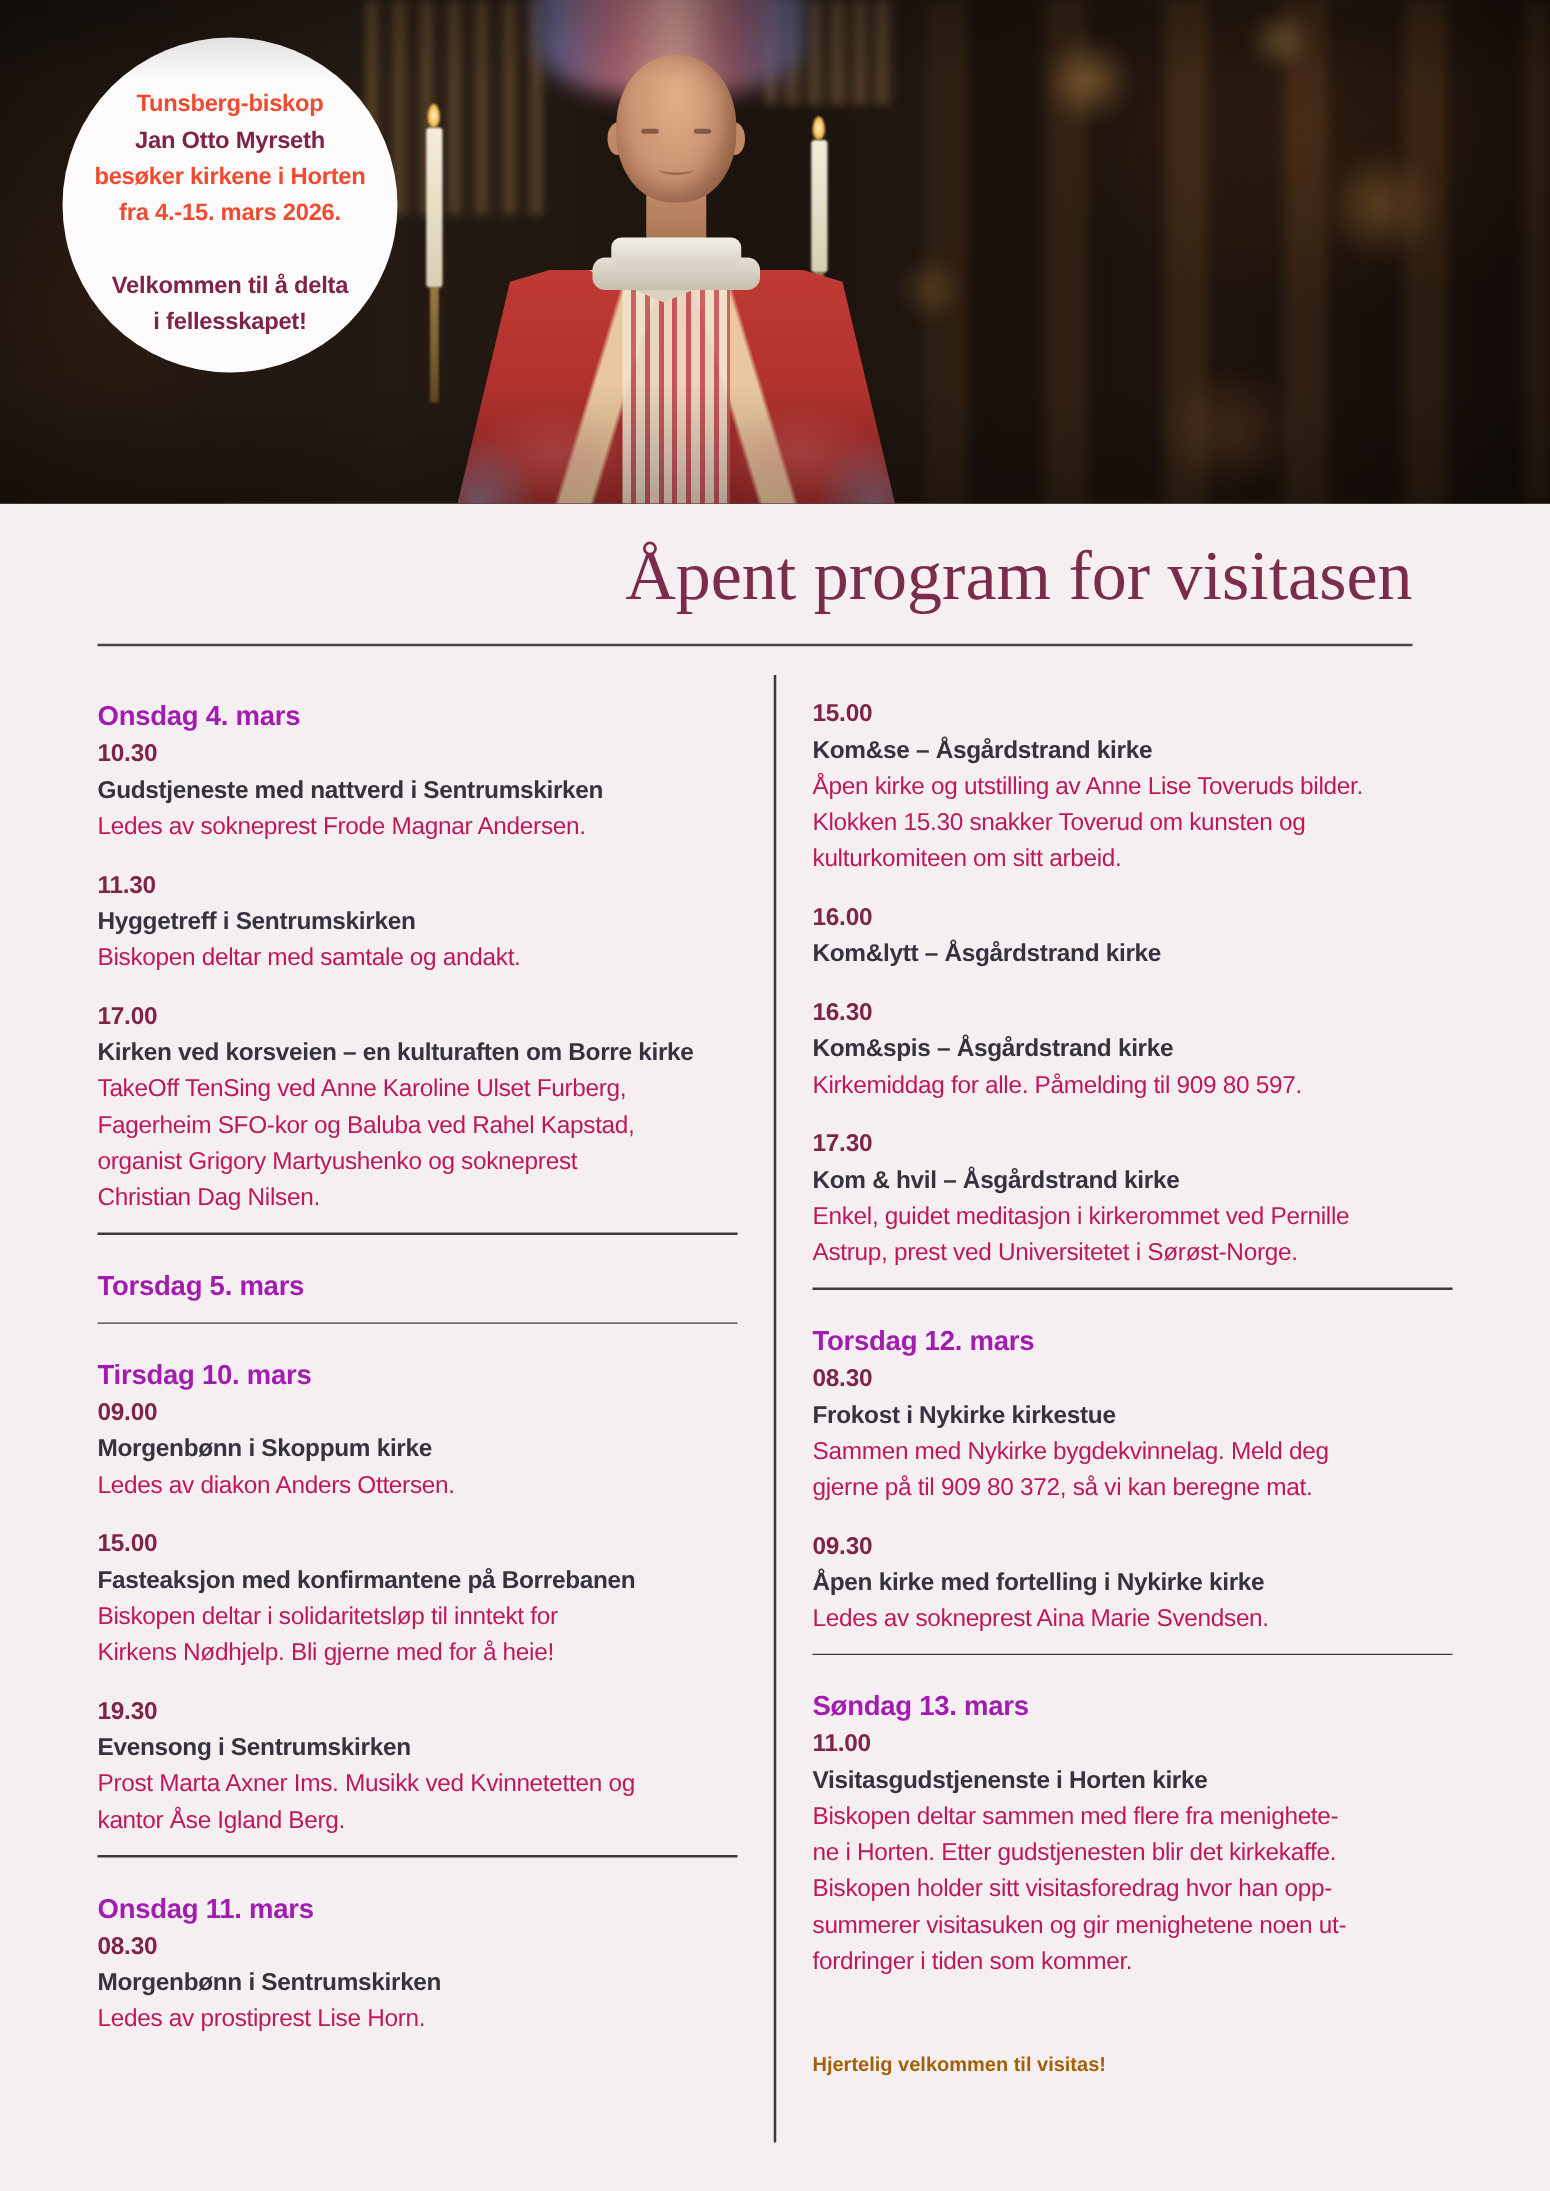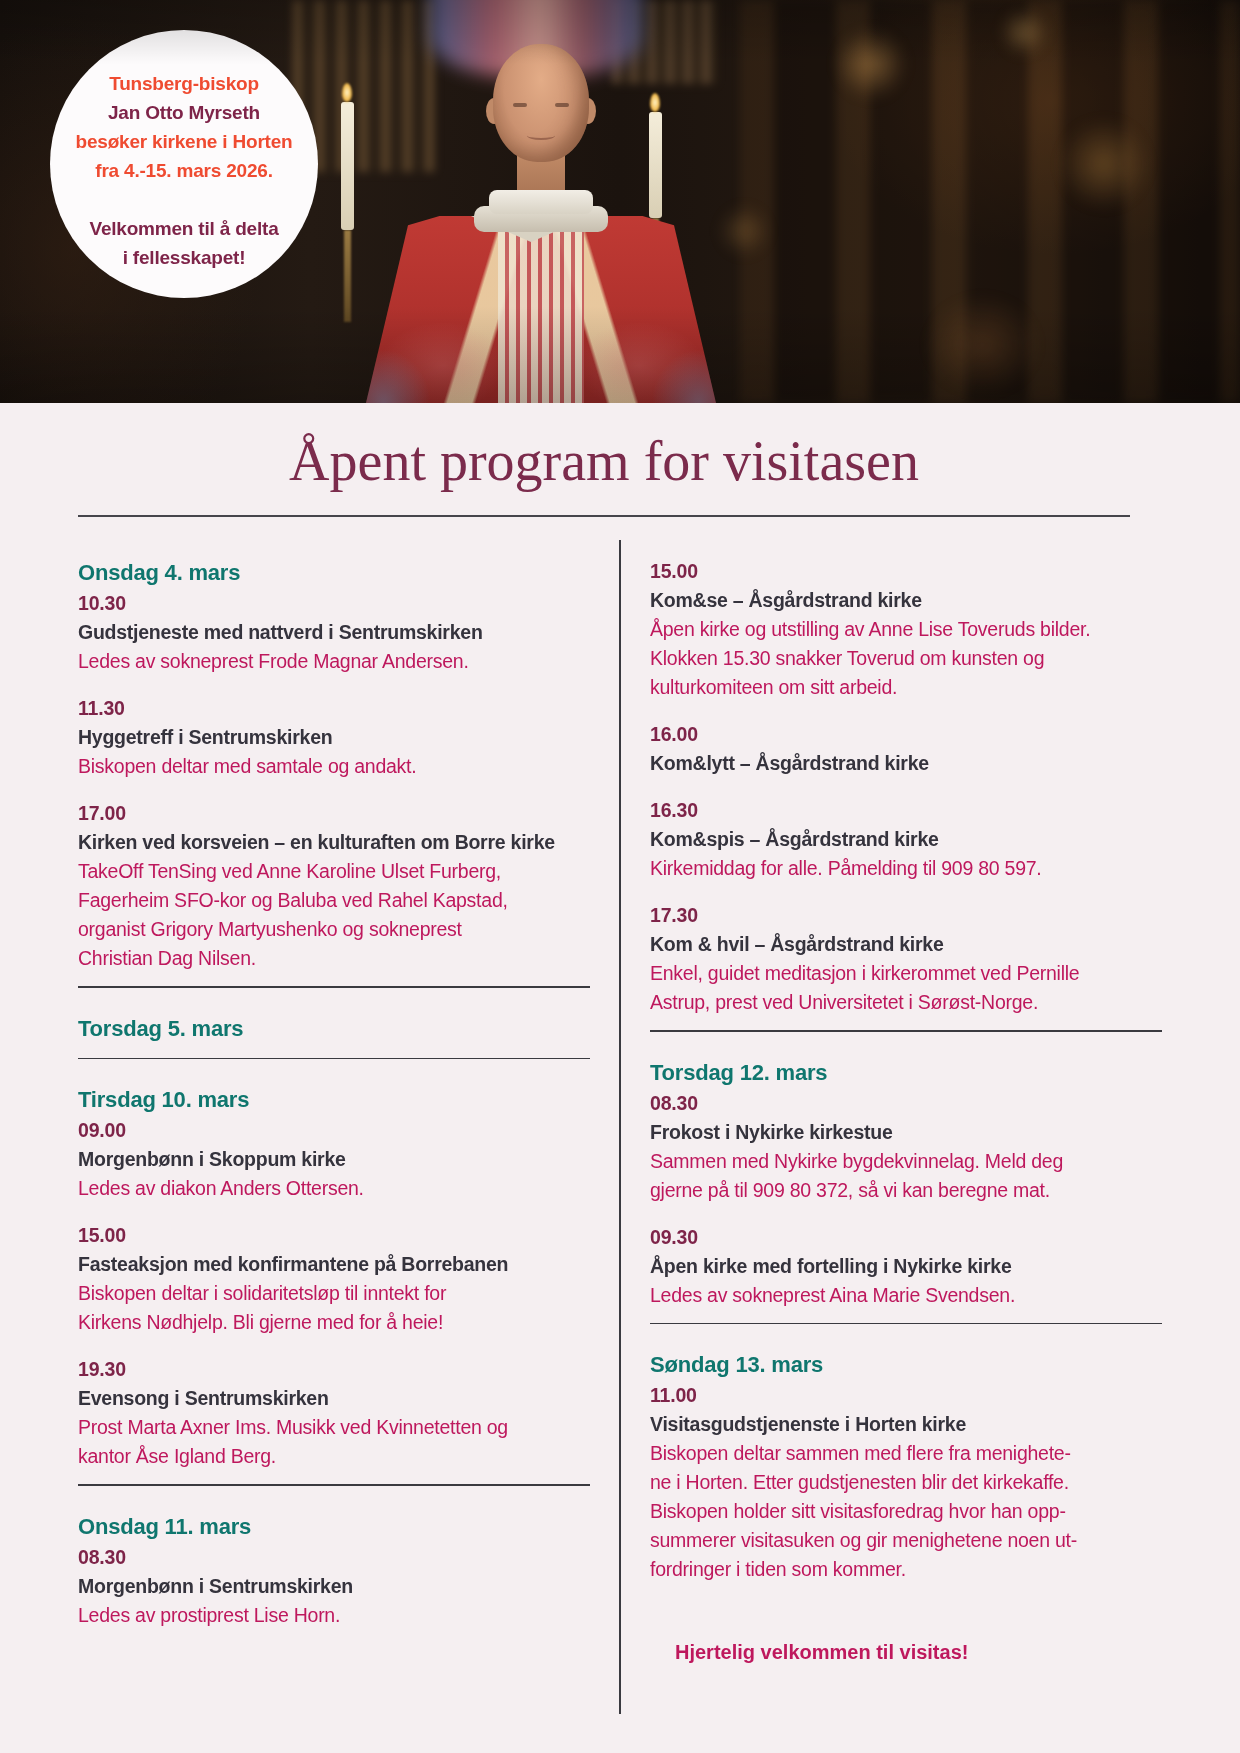--- a/index.html
+++ b/index.html
@@ -78,38 +78,38 @@
     background:linear-gradient(#f2eee6,#d8d2c4);}
 
   .circle{position:absolute;left:50px;top:30px;width:268px;height:268px;border-radius:50%;
     background:#fdfbfc;display:flex;flex-direction:column;align-items:center;justify-content:center;
     padding-top:12px;text-align:center;}
   .cl{font-weight:bold;font-size:19px;line-height:29px;letter-spacing:-.2px;white-space:pre;}
   .cl.orange{color:#ef4b31;} .cl.maroon{color:#7e2449;}
   .cl.gap{margin-top:29px;}
 
   
-  .title{position:absolute;left:78px;top:418px;width:1052px;margin:0;text-align:center;
+  .title{position:absolute;left:78px;top:418px;width:1052px;margin:0;text-align:right;
     font-family:"Liberation Serif", serif;font-weight:normal;font-size:56px;line-height:86px;
     color:#7b2b4c;}
   .title-rule{position:absolute;left:78px;top:515px;width:1052px;height:1.6px;background:#46454b;}
 
   
   .vdiv{position:absolute;left:619px;top:540px;width:1.6px;height:1174px;background:#3a3a40;}
   .col{position:absolute;top:545px;}
   .col-left{left:78px;width:512px;}
   .col-right{left:650px;width:512px;}
   .sec-first{padding-top:12px;}
-  .day{font-size:22px;line-height:32px;font-weight:bold;color:#0f766e;letter-spacing:-.2px;white-space:pre;}
+  .day{font-size:22px;line-height:32px;font-weight:bold;color:#a21caf;letter-spacing:-.2px;white-space:pre;}
   .event + .event{margin-top:18px;}
   .etime{font-size:19.5px;line-height:29px;font-weight:bold;color:#7e2449;letter-spacing:-.2px;white-space:pre;}
   .etitle{font-size:19.5px;line-height:29px;font-weight:bold;color:#35333d;letter-spacing:-.25px;white-space:pre;}
   .edesc{font-size:19.5px;line-height:29px;color:#be185d;letter-spacing:-.25px;white-space:pre;}
   .rule{height:1.5px;background:#3a3a40;margin:13px 0 25px 0;}
-  .closing{margin-top:54px;font-size:20px;line-height:29px;font-weight:bold;color:#be185d;white-space:pre;margin-left:25px;}
+  .closing{margin-top:54px;font-size:16px;line-height:29px;font-weight:bold;color:#a16207;white-space:pre;}
 </style>
 </head>
 <body>
 
 <div>
 
   <header class="hero">
     <div class="pipes"></div>
     <div class="pipes-r"></div>
     <div class="glass"></div>

